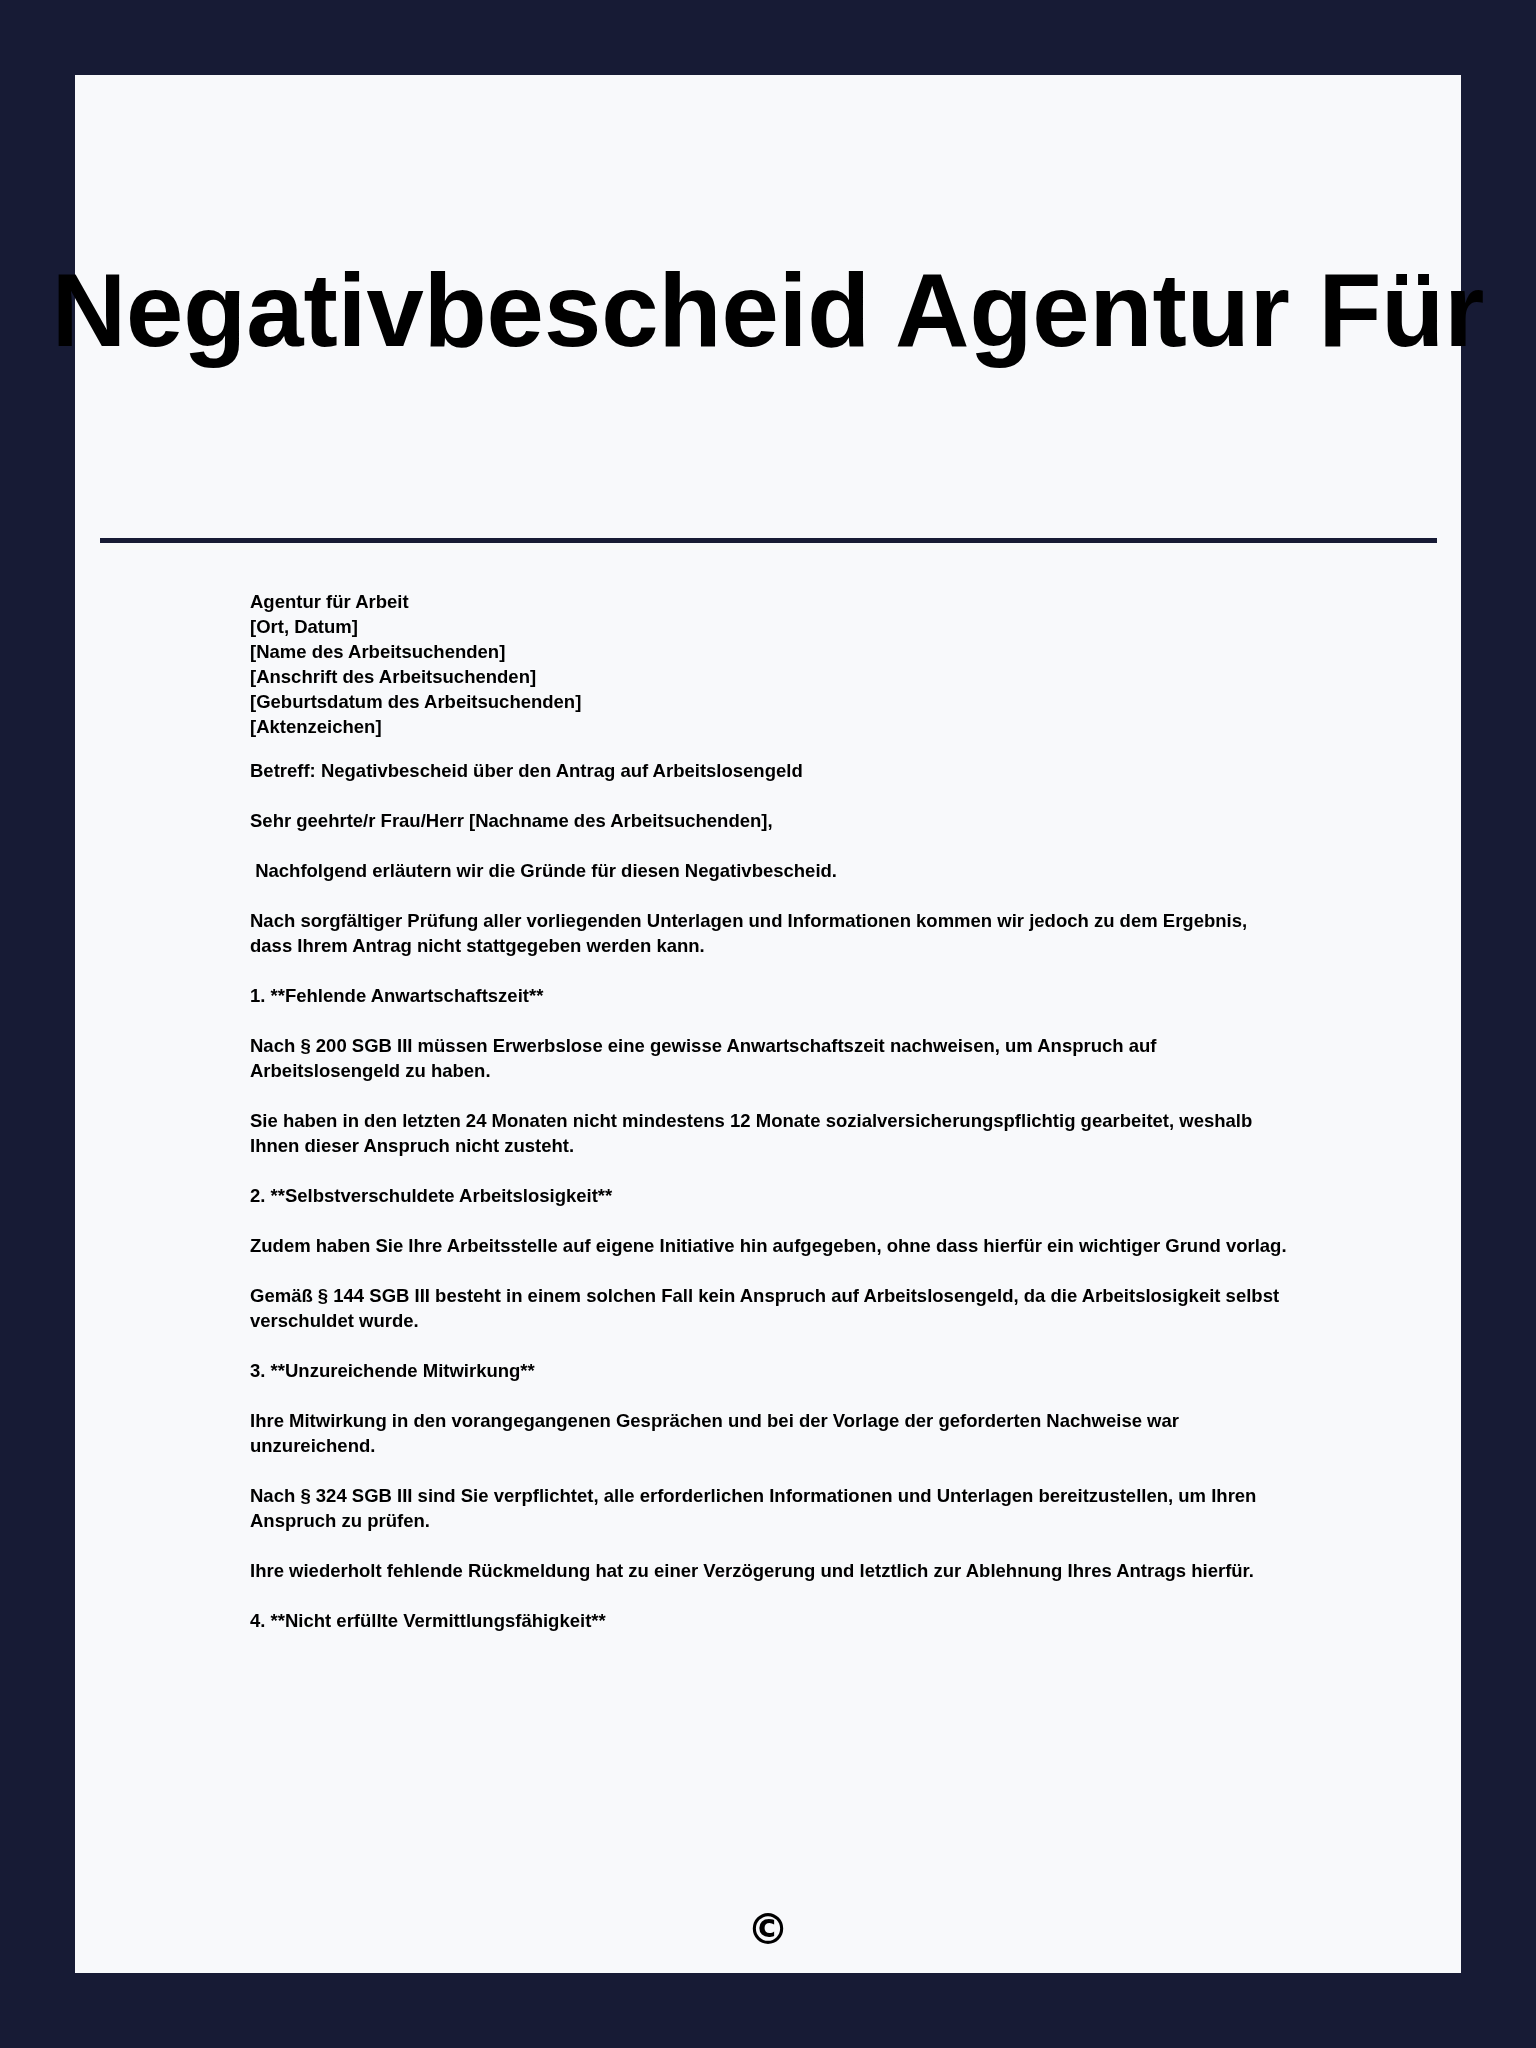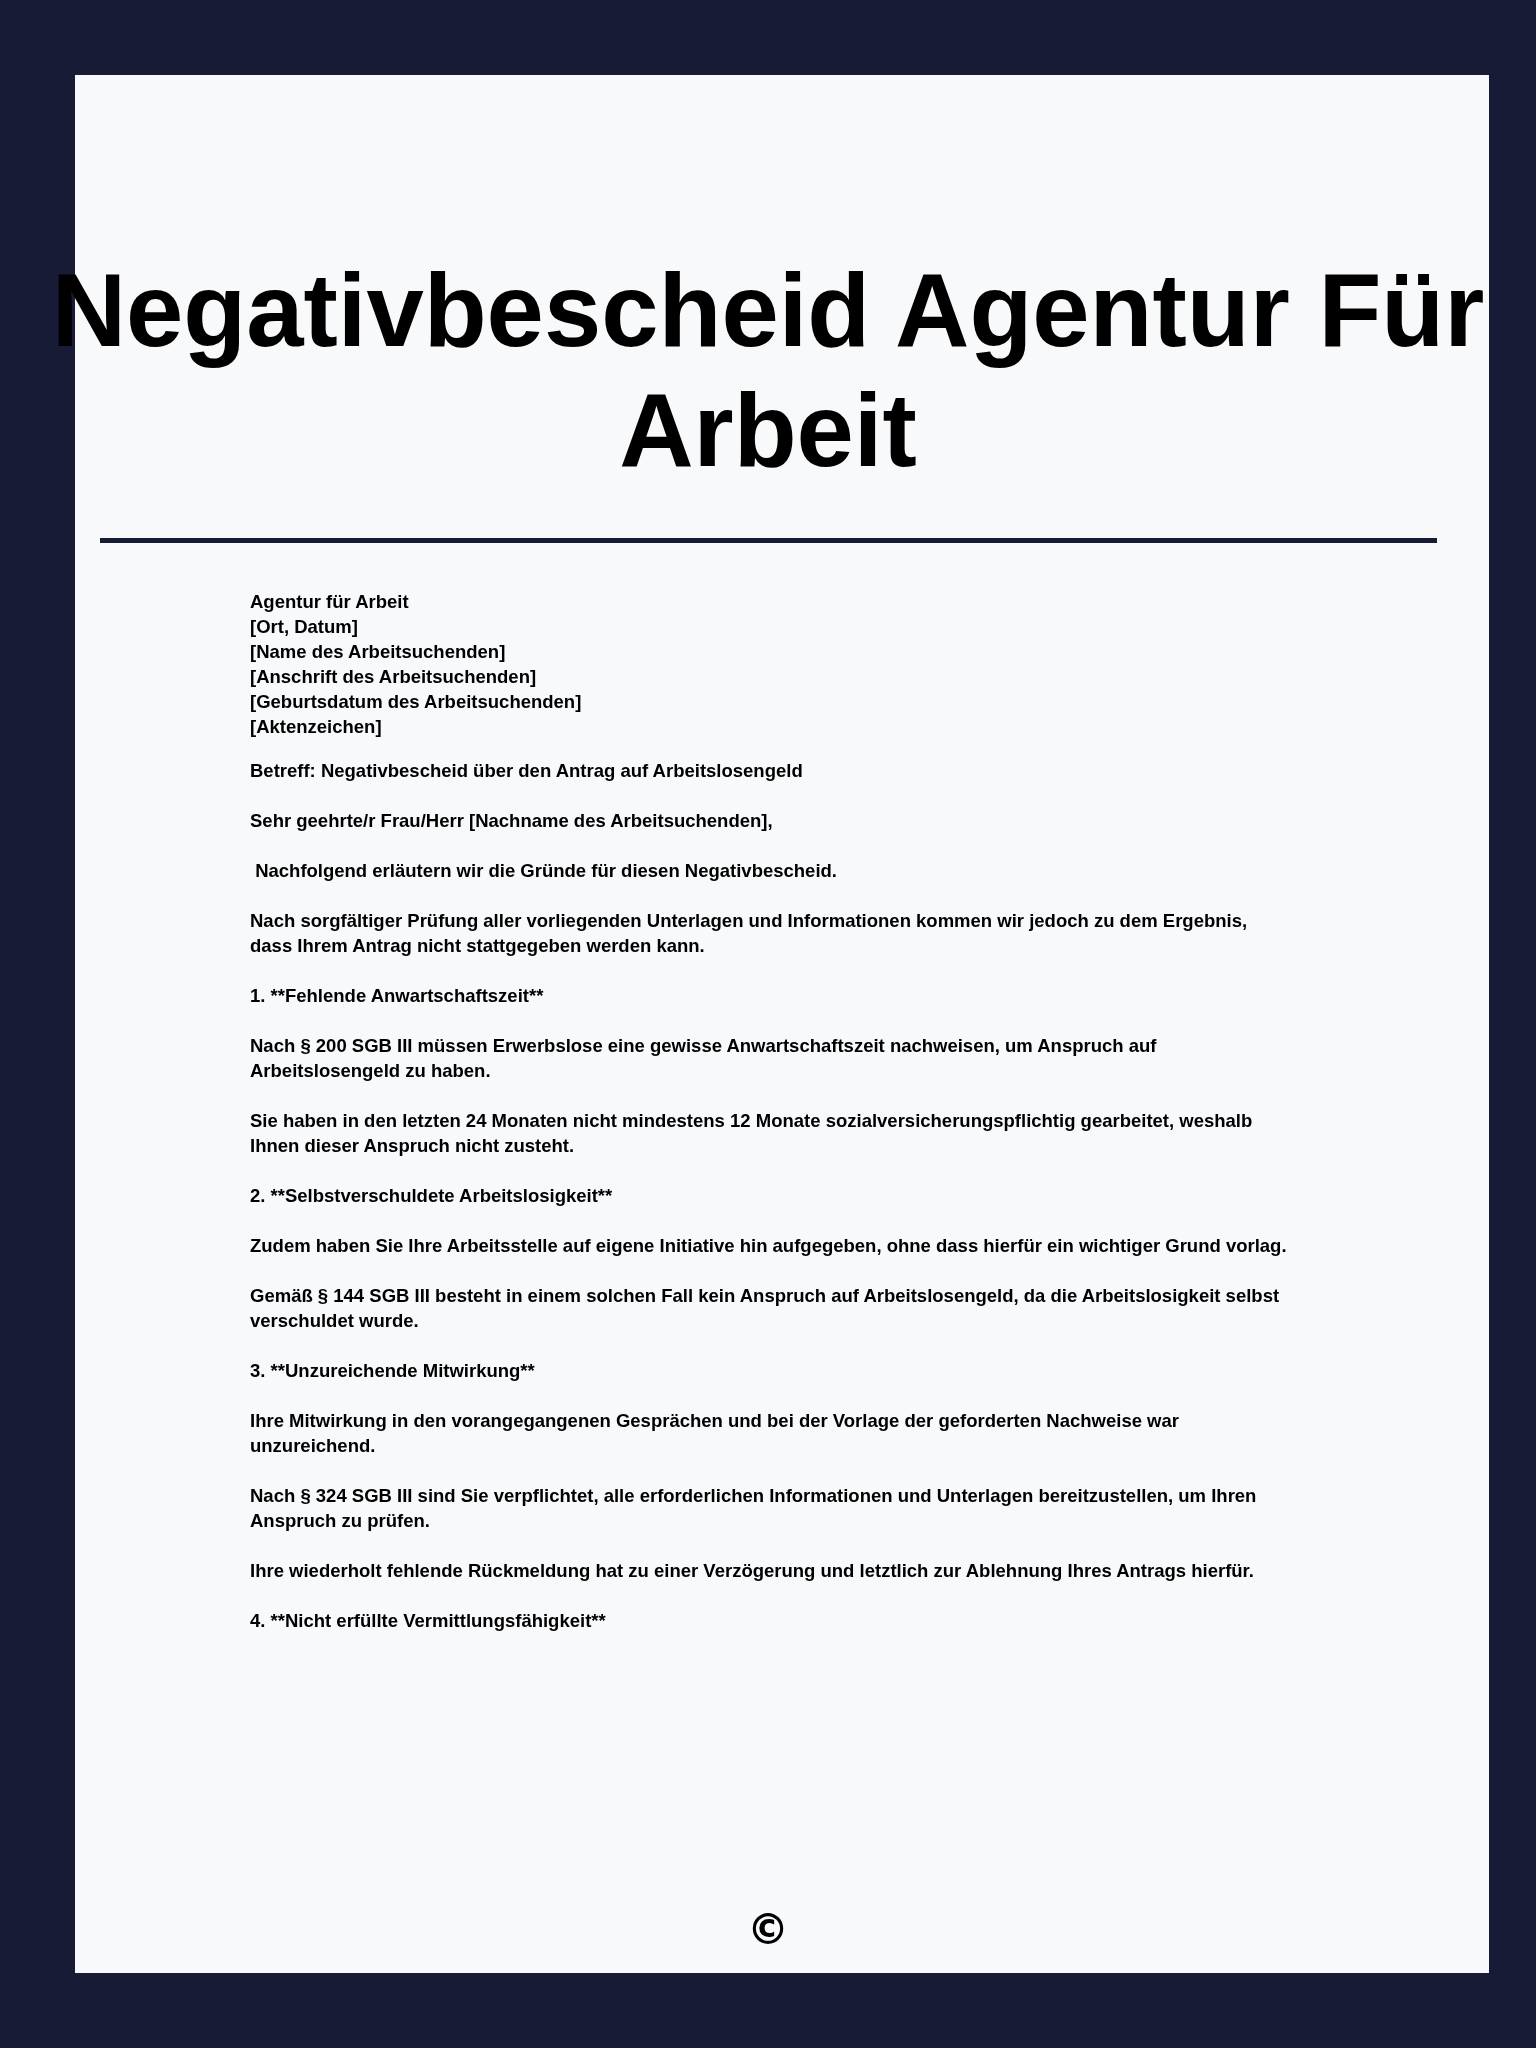--- a/index.html
+++ b/index.html
@@ -14,21 +14,20 @@
       overflow: hidden;
       font-family: "Liberation Sans", sans-serif;
     }
     .page {
       position: absolute;
       left: 75px;
       top: 75px;
       width: 1386px;
       height: 1898px;
       background: #f8f9fb;
-      padding-left: 28px;
     }
     .title {
       position: absolute;
       left: -75px;
       top: 176px;
       width: 1536px;
       margin: 0;
       text-align: center;
       font-family: "Liberation Sans", sans-serif;
       font-weight: bold;
@@ -83,21 +82,20 @@
       color: #000000;
     }
   </style>
 </head>
 <body>
 
 <div class="page">
 
   <h1 class="title">
     <span class="line">Negativbescheid Agentur Für</span>
-    <span class="line">Arbeit</span>
   </h1>
 
   <div class="rule"></div>
 
   <div class="body-text">
 
     <div class="addr">
       <span>Agentur für Arbeit</span>
       <span>[Ort, Datum]</span>
       <span>[Name des Arbeitsuchenden]</span>

